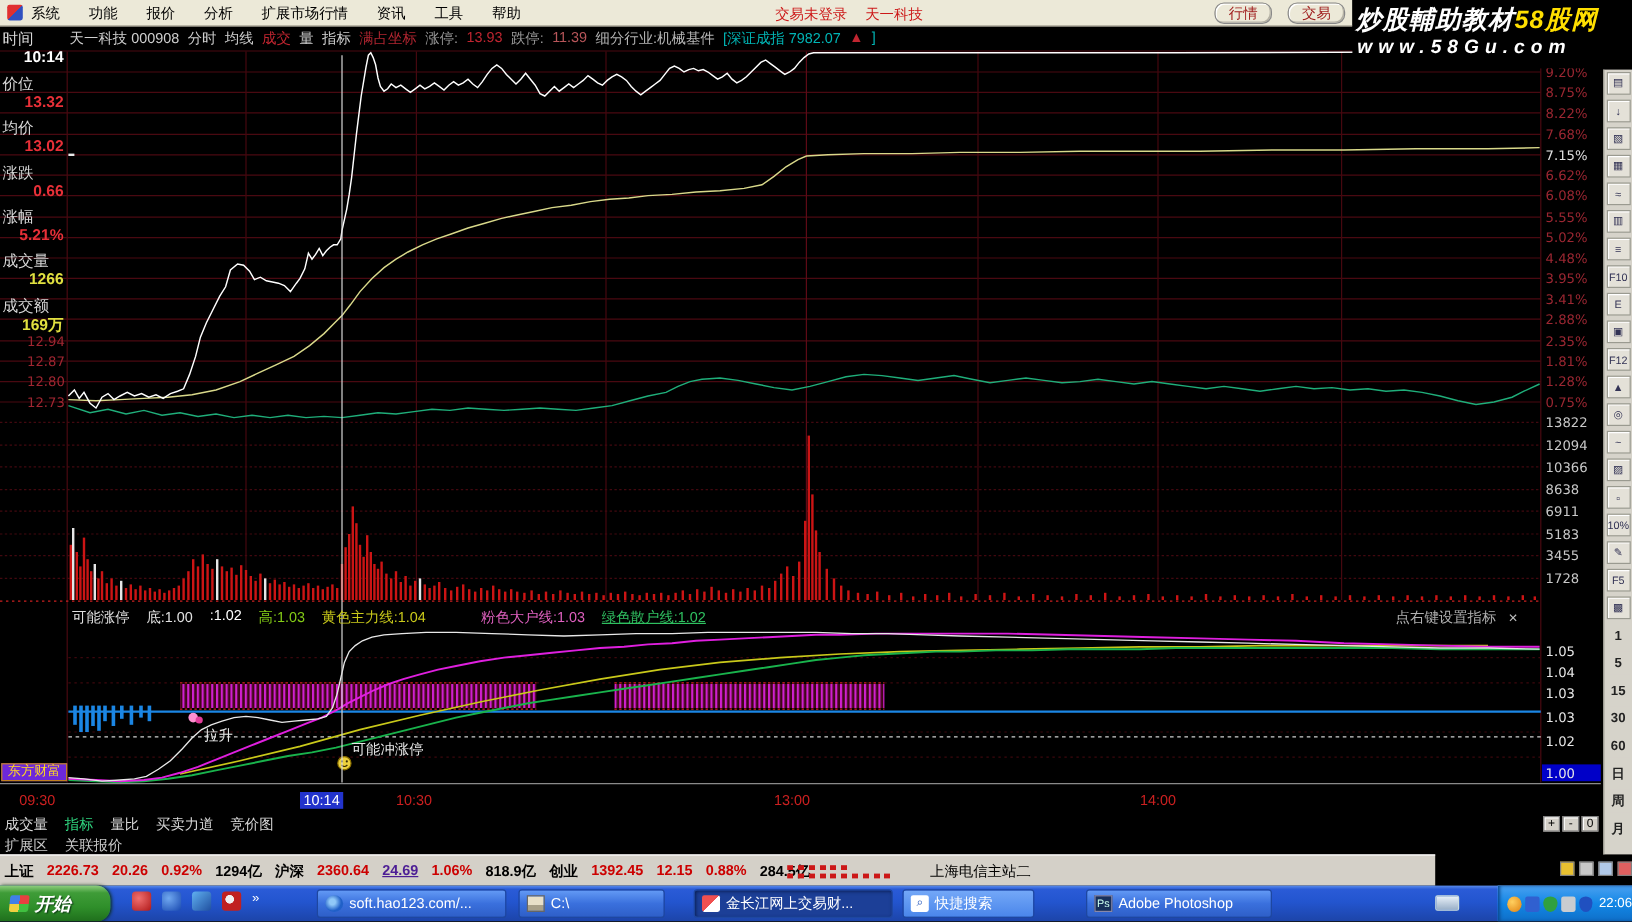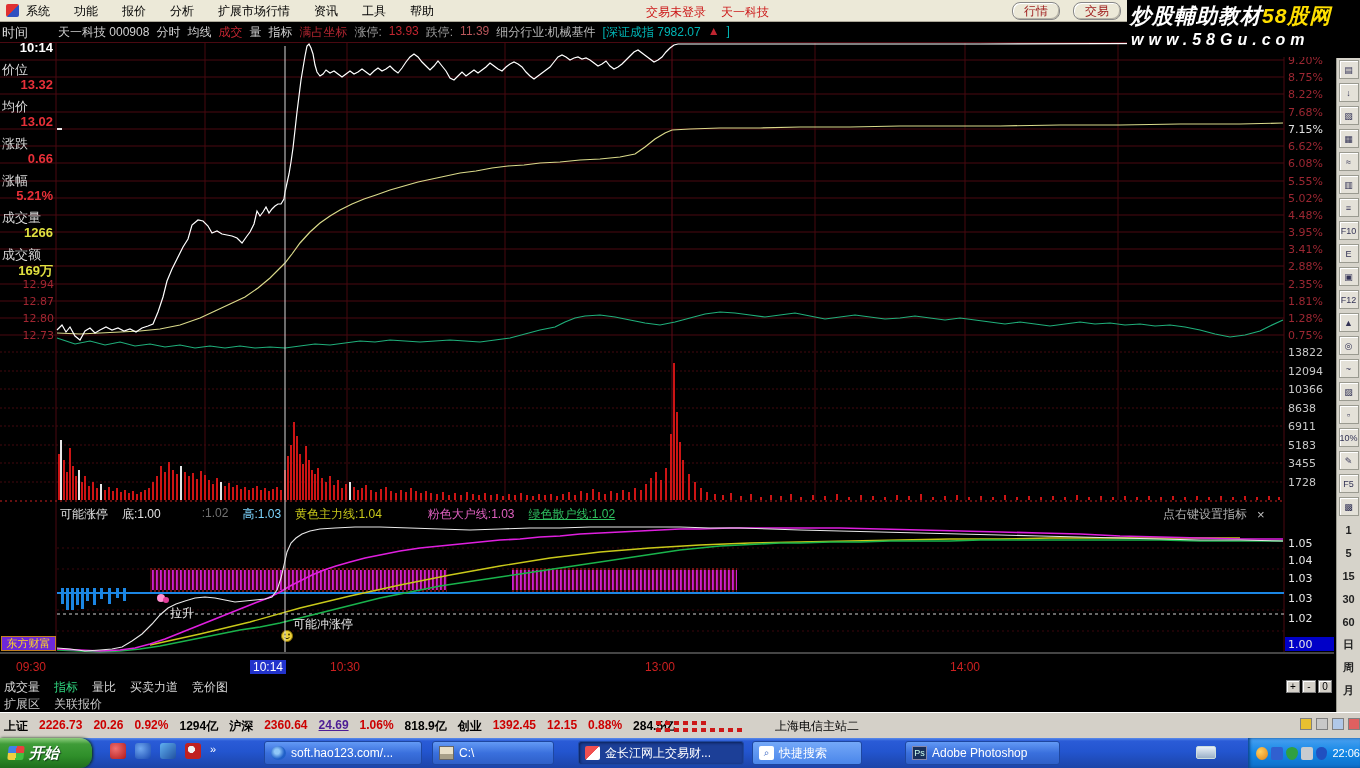--- a/index.html
+++ b/index.html
@@ -63,21 +63,21 @@
   
   .rtoolbar{position:absolute;left:1336px;top:58px;width:24px;height:654px;background:#d6d3ca;
     border-left:1px solid #9a9a90;z-index:5;display:flex;flex-direction:column;align-items:center;padding-top:2px;}
   .ticon{width:20px;height:19px;margin-bottom:4px;background:#e4e1d8;border:1px solid #9a9a90;
     box-shadow:inset 1px 1px 0 #fff;font-size:9px;color:#335;display:flex;align-items:center;
     justify-content:center;cursor:default;overflow:hidden;}
   .rtoolbar .ticon:nth-child(n+21){background:#d6d3ca;border:none;box-shadow:none;font-weight:bold;
     color:#222;font-size:11px;}
 
   
-  .statusbar{position:absolute;left:0;top:712px;width:1360px;height:26px;background:#d4d0c8;
+  .statusbar{position:absolute;left:0;top:712px;width:1196px;height:26px;background:#d4d0c8;
     border-top:1px solid #fff;z-index:5;}
   .stseg{position:absolute;left:4px;top:5px;display:flex;gap:11px;white-space:nowrap;}
   .ss{font-weight:bold;font-size:12px;}
   .stbars{position:absolute;left:656px;top:8px;width:88px;height:11px;
     background-image:repeating-linear-gradient(90deg,#cc1818 0 5px,transparent 5px 9px),
       repeating-linear-gradient(90deg,#cc1818 0 5px,transparent 5px 9px);
     background-size:60% 4px,100% 4px;background-position:0 0,0 7px;background-repeat:no-repeat;}
   .stserver{position:absolute;left:775px;top:5px;color:#000;}
   .sticons{position:absolute;left:1300px;top:5px;display:flex;gap:4px;}
   .sticons span{width:12px;height:12px;display:inline-block;border:1px solid #808080;}
@@ -521,22 +521,22 @@
       <div class="sbrow">
         <div class="sblabel">成交额</div>
         <div class="sbvalue" style="color: rgb(224, 224, 64);">169万</div>
       </div>
     </div>
 
   <div class="ind-header">
 
   <span style="color: rgb(224, 224, 224);">可能涨停</span>
       <span style="color: rgb(224, 224, 224);">底:1.00</span>
-      <span style="color: #737373; margin-left: 27px;">:1.02</span>
-      <span style="color: #7dd3fc;">高:1.03</span>
+      <span style="color: #ffffff;">:1.02</span>
+      <span style="color: #84cc16;">高:1.03</span>
       <span style="color: rgb(201, 201, 26);">黄色主力线:1.04</span>
       <span style="color: rgb(224, 96, 192); padding-left: 32px;">粉色大户线:1.03</span>
       <span style="color: rgb(47, 192, 96); text-decoration: underline;">绿色散户线:1.02</span>
     </div>
   <div class="ind-settings">
     <span>点右键设置指标</span>
     <span class="xbox">×</span>
   </div>
   <div class="dfcf">东方财富</div>
 

